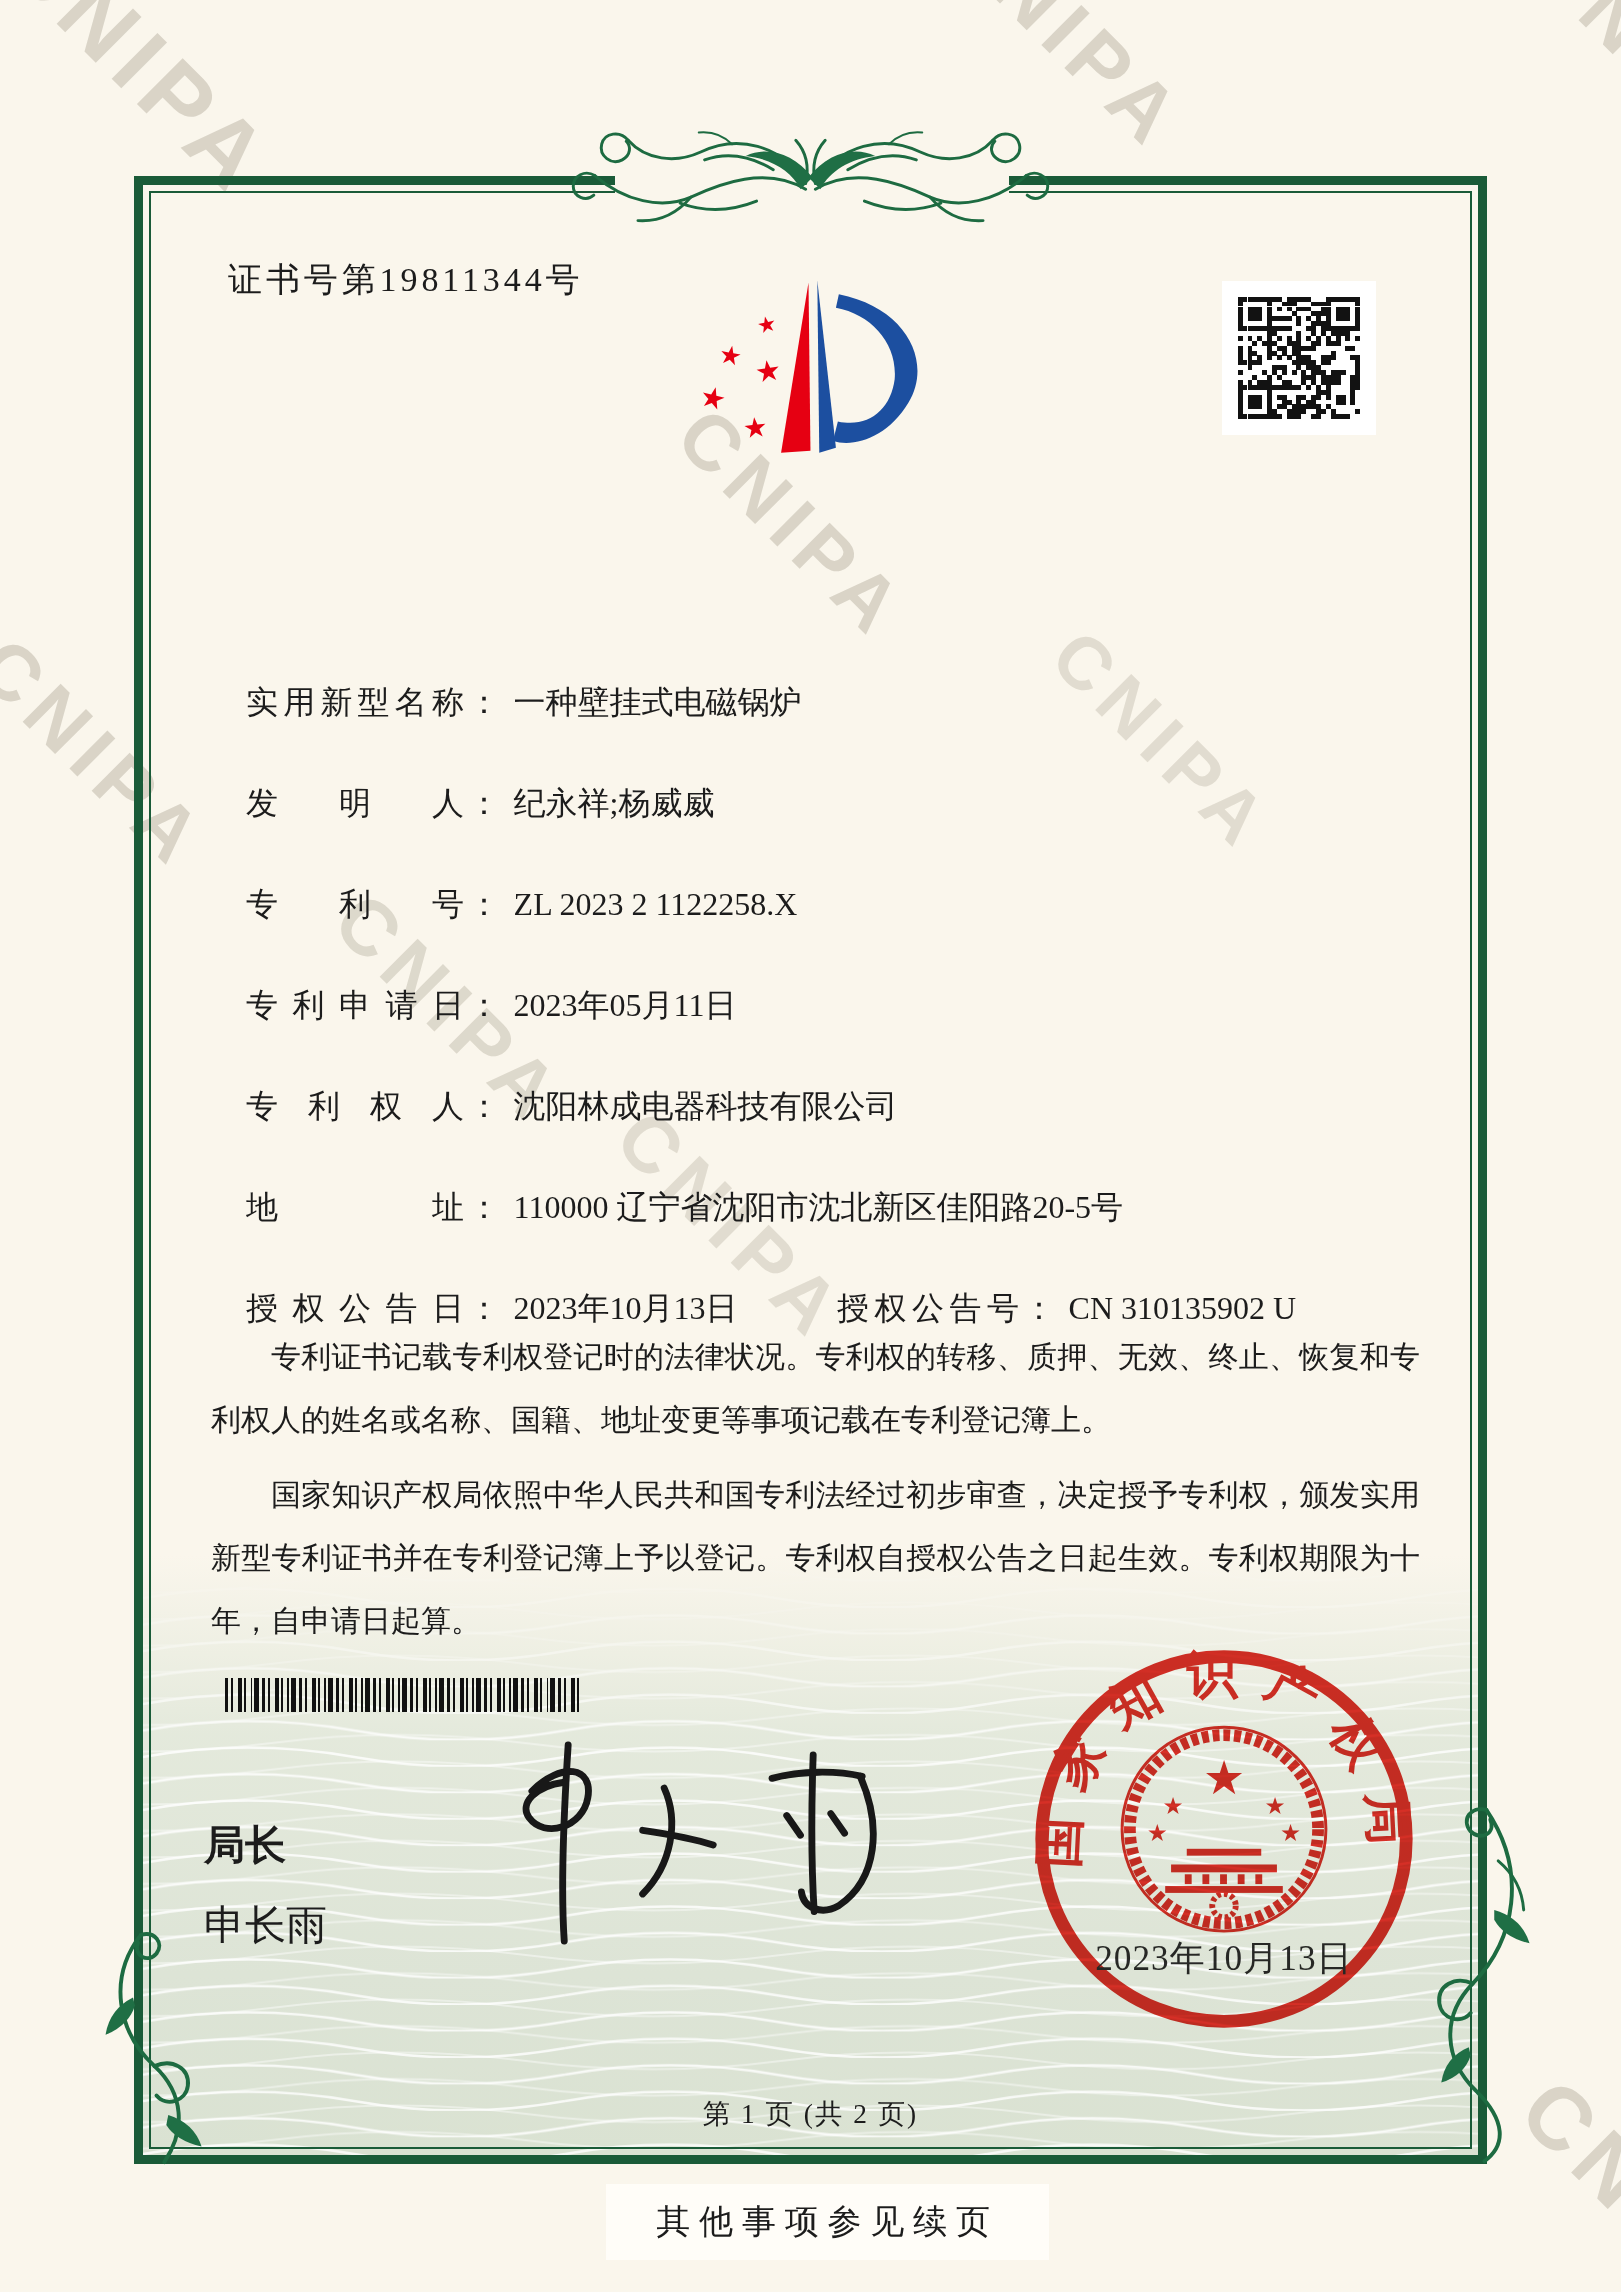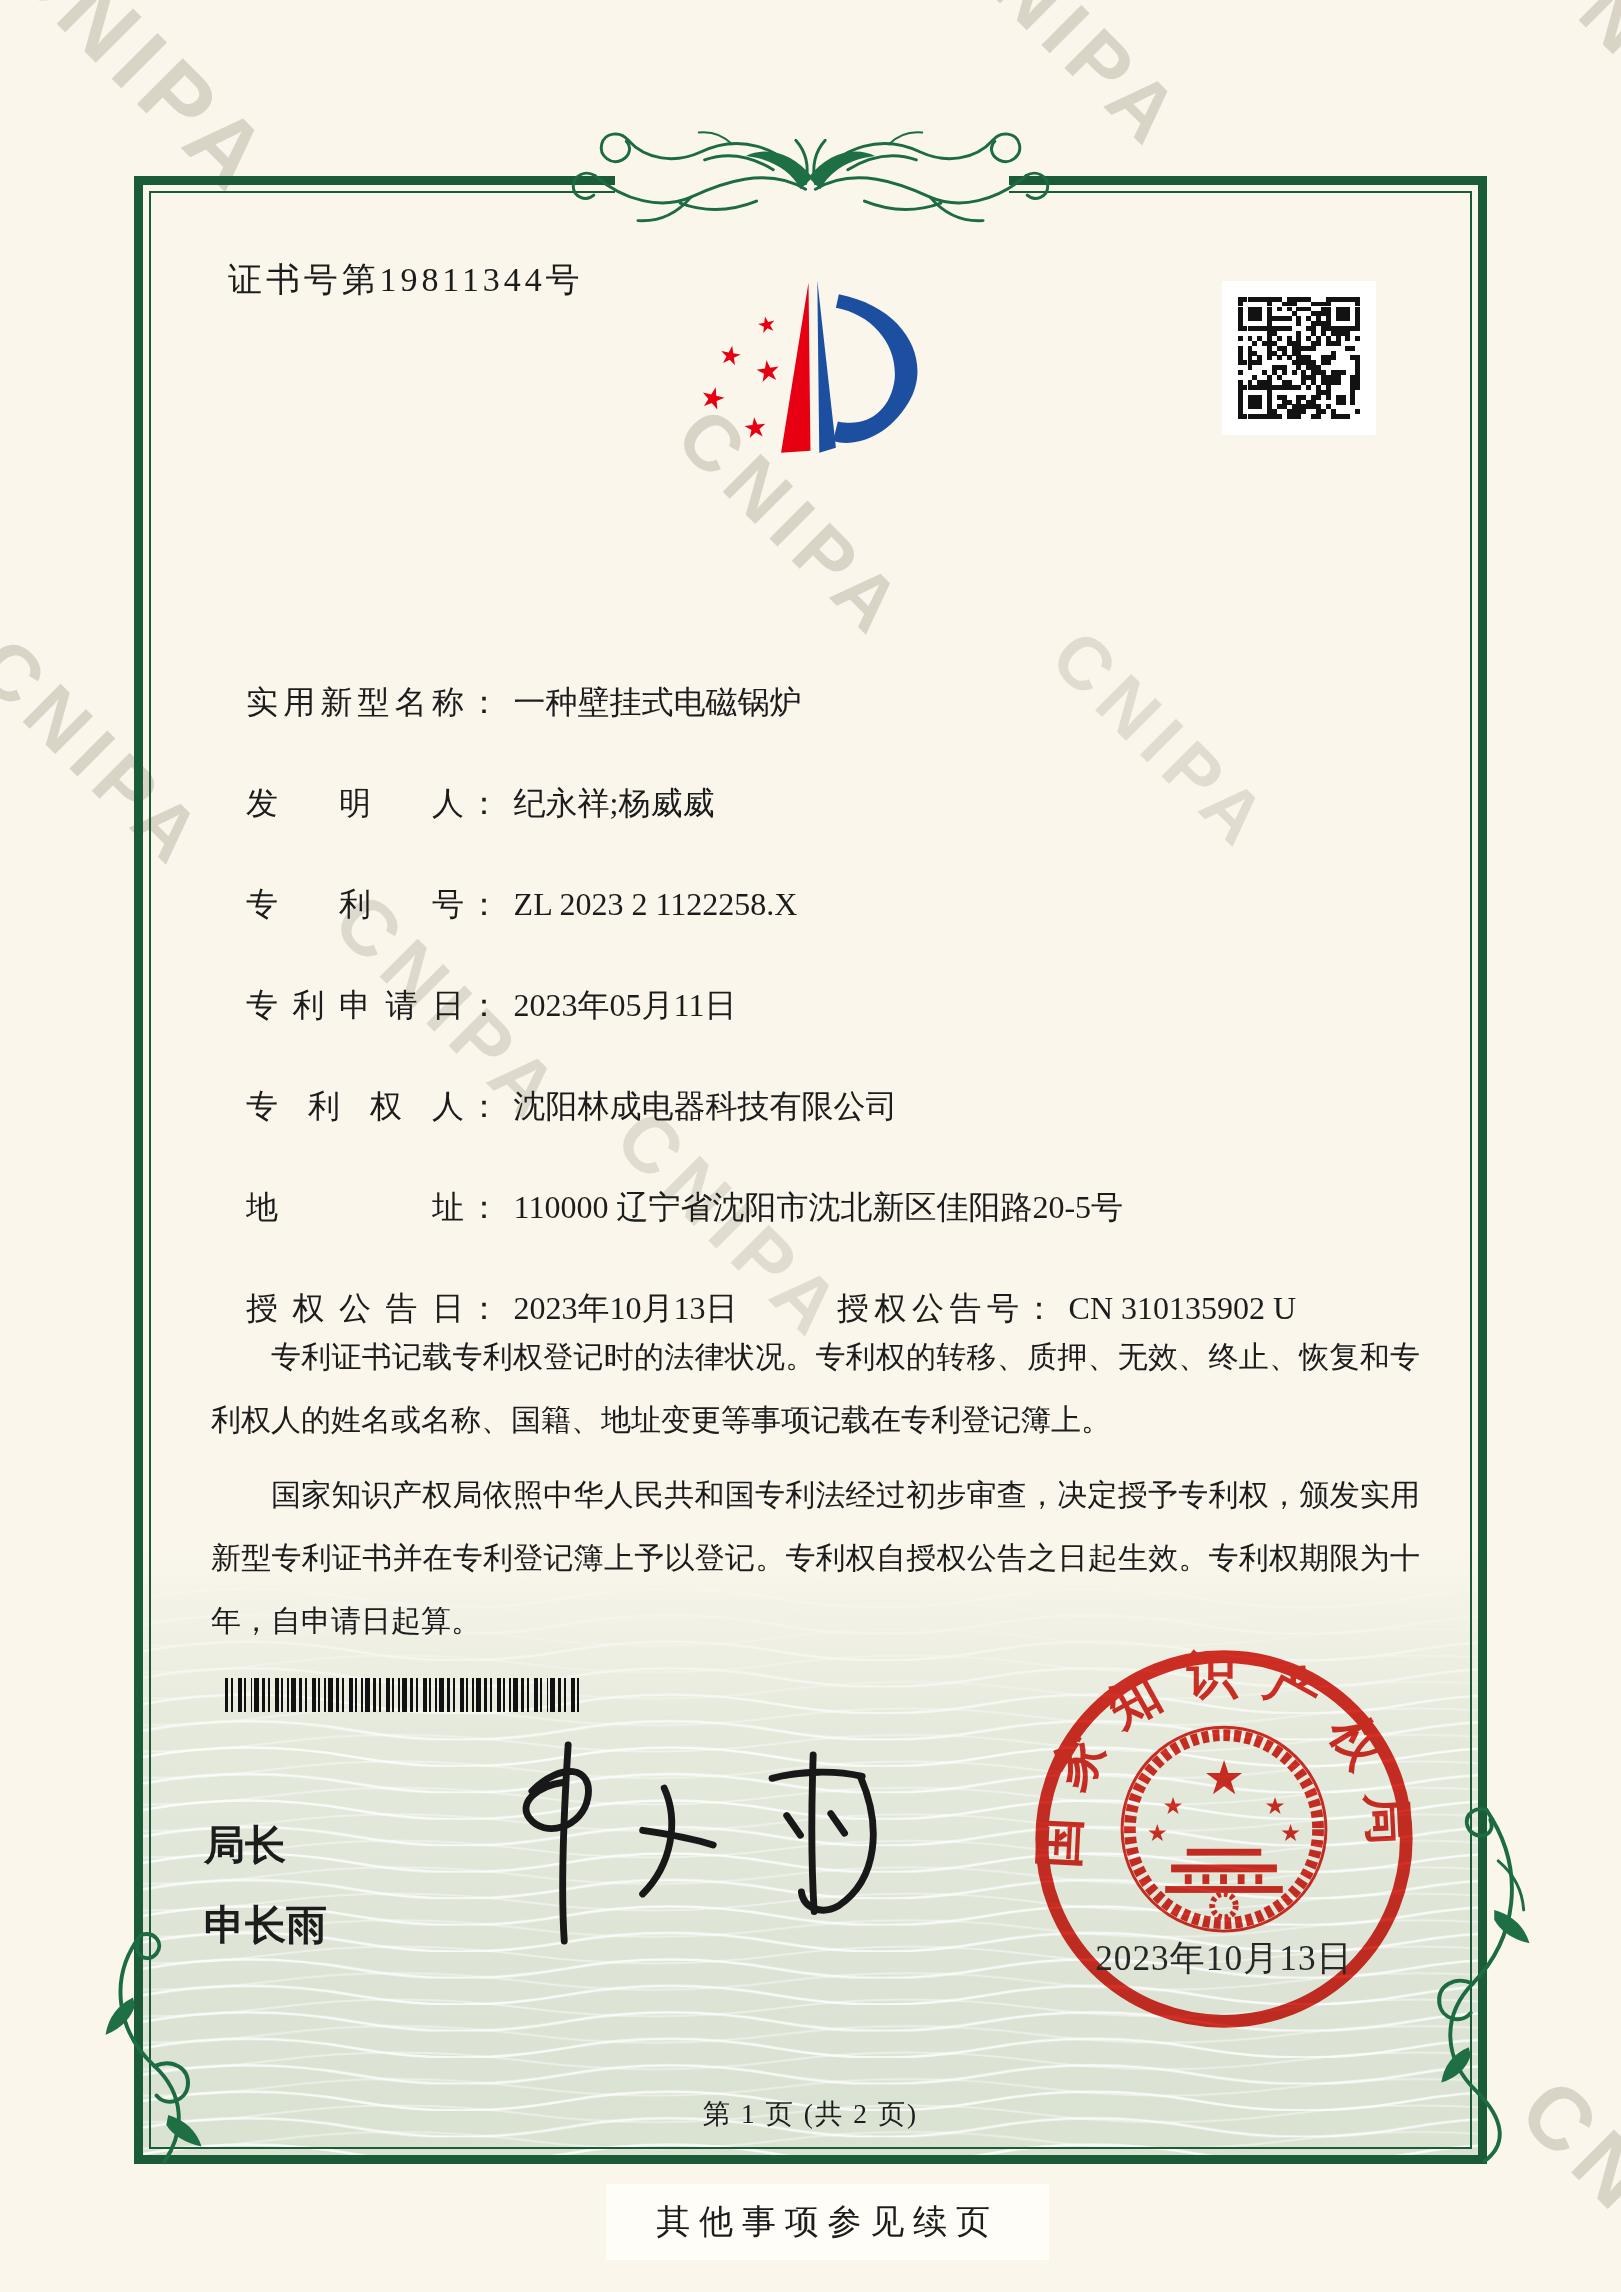--- a/index.html
+++ b/index.html
@@ -59,21 +59,21 @@
     line-height:63px;text-align:justify;z-index:10;}
   .paras p{margin:0 0 11.8px 0;text-indent:2em;}
   
   .barcode{position:absolute;left:225px;top:1678px;width:359px;height:34px;z-index:11;
     background:repeating-linear-gradient(90deg,
       #111 0 2.9px,transparent 2.9px 5.9px,#111 5.9px 7.8px,transparent 7.8px 12.7px,
       #111 12.7px 16.7px,transparent 16.7px 18.6px,#111 18.6px 20.6px,transparent 20.6px 25.5px,
       #111 25.5px 27.4px,transparent 27.4px 29px,#111 29px 34px,transparent 34px 37px);}
   .issuer-title{position:absolute;left:204px;top:1818px;font-size:41px;font-weight:700;
     font-family:"Liberation Sans","DejaVu Sans",sans-serif;z-index:11;}
-  .issuer-name{position:absolute;left:204px;top:1898px;font-size:41px;font-weight:700;
+  .issuer-name{position:absolute;left:204px;top:1898px;font-size:41px;font-weight:400;
     font-family:"Liberation Sans","DejaVu Sans",sans-serif;z-index:11;}
   .signature{position:absolute;left:478px;top:1737px;width:443px;height:214px;z-index:11;}
   .seal{position:absolute;left:1028px;top:1643px;width:392px;height:392px;z-index:12;
     mix-blend-mode:multiply;opacity:.95;}
   .page-footer{position:absolute;left:0;width:1621px;top:2096px;text-align:center;
     font-size:27.4px;letter-spacing:2px;z-index:10;}
   .note-box{position:absolute;left:606px;top:2184px;width:443px;height:76px;background:#fffdf8;
     z-index:10;display:flex;align-items:center;justify-content:center;}
   .note-text{font-size:34px;letter-spacing:8.8px;}
 </style>

